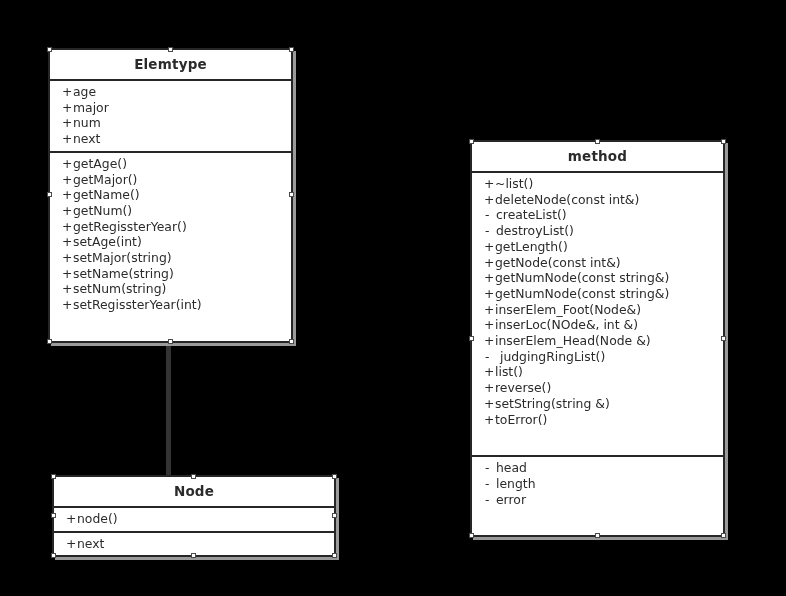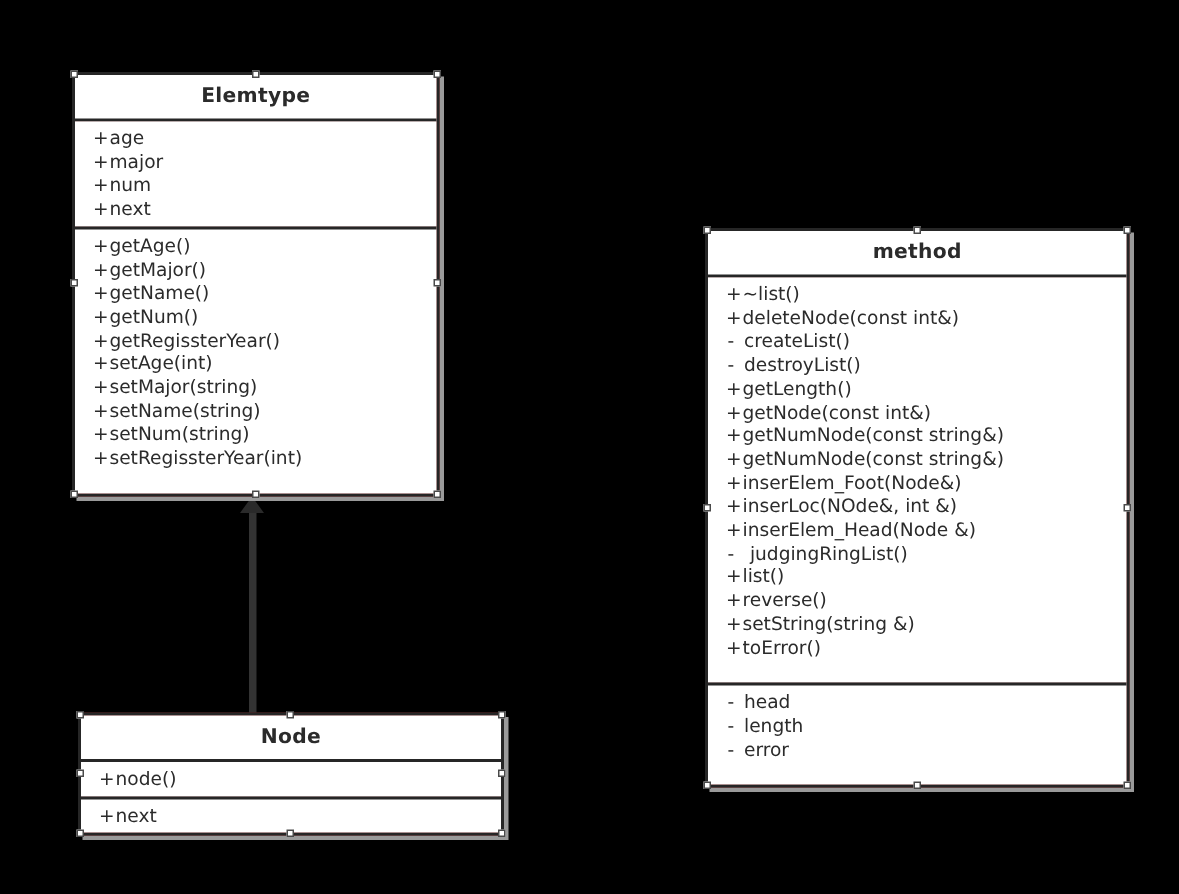--- a/index.html
+++ b/index.html
@@ -19,21 +19,21 @@
     position: absolute;
     left: 0; top: 0;
     width: 786px;
     height: 596px;
     background: #000000;
   }
 
   
   .uml-class {
     position: absolute;
-    background: #7f1d1d;
+    background: #a3a3a3;
     border: 2px solid #262626;
     box-sizing: border-box;
     box-shadow: 3px 3px 0 0 #9a9a9a;
     z-index: 5;
   }
 
   .uml-title {
     text-align: center;
     font-weight: bold;
     font-size: 13.5px;
@@ -45,21 +45,21 @@
   }
 
   .uml-compartment {
     padding: 3px 0 4px 0;
     background: #ffffff;
   }
   .uml-compartment + .uml-compartment {
     border-top: 2px solid #262626;
   }
   .uml-compartment.pad-bottom {
-    padding-bottom: 16px;
+    padding-bottom: 28px;
   }
 
   .uml-member {
     font-size: 12.4px;
     color: #2b2b2b;
     line-height: 15.7px;
     padding-left: 12px;
     white-space: nowrap;
   }
   .uml-member .vis {
@@ -193,21 +193,21 @@
       </div>
     </div>
 
     <div class="uml-compartment">
       <div class="uml-member">
         <span class="vis">+</span><span>next</span>
       </div>
     </div>
   </div>
 
-  <div class="uml-class" style="left:470px; top:152px; width:283px;">
+  <div class="uml-class" style="left:470px; top:140px; width:255px;">
 
     <div class="handle h-tl"></div>
     <div class="handle h-tc"></div>
     <div class="handle h-tr"></div>
     <div class="handle h-ml"></div>
     <div class="handle h-mr"></div>
     <div class="handle h-bl"></div>
     <div class="handle h-bc"></div>
     <div class="handle h-br"></div>
 

